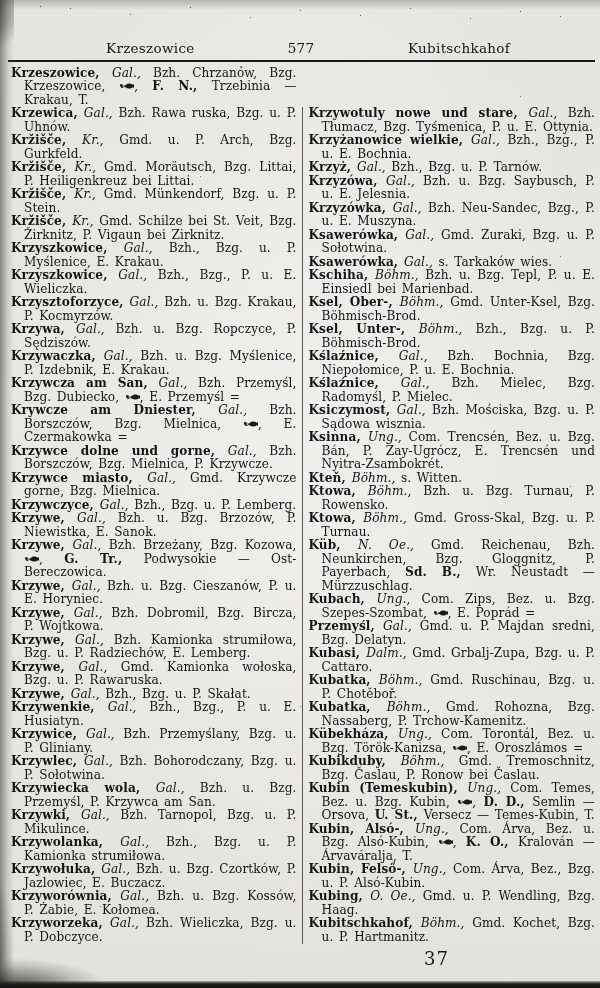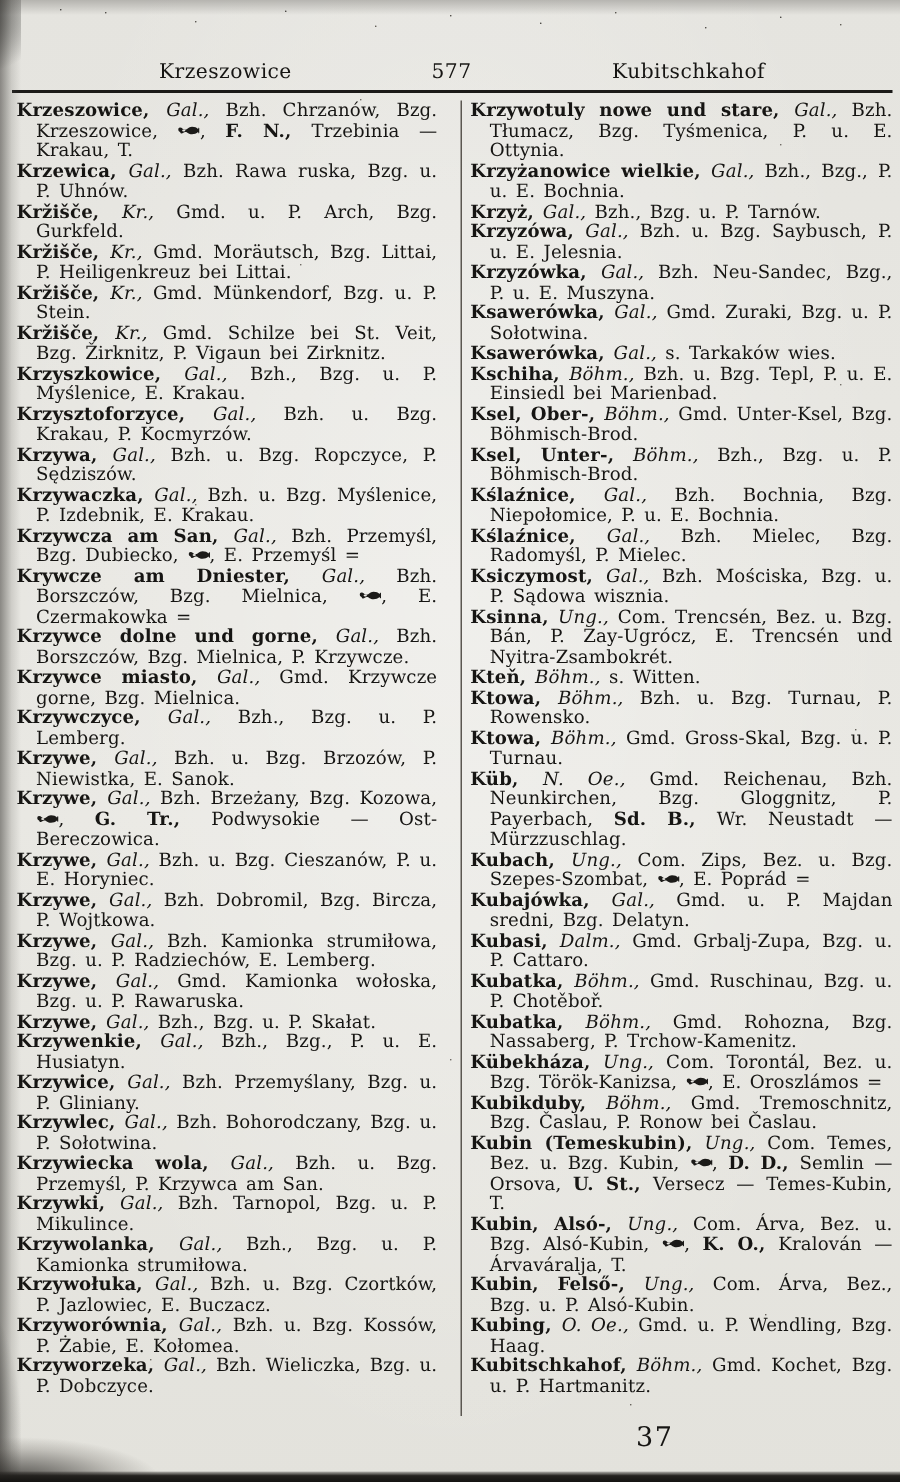--- a/index.html
+++ b/index.html
@@ -36,24 +36,24 @@
       60px 900px 0 #55504a, 380px 930px 0 #4a463f, 160px 170px 0 #55504a, 520px 250px 0 #5a554e;
     pointer-events:none;}
   
   .header{position:absolute;top:40px;left:10px;right:8px;height:18px;
     font-size:13.5px;letter-spacing:.3px;text-decoration:underline;}
   .header .hl{position:absolute;left:96px;}
   .header .hc{position:absolute;left:50%;transform:translateX(-50%);}
   .header .hr{position:absolute;left:398px;}
   .head-rule{position:absolute;top:60px;left:8px;right:5px;height:2px;background:#1b1a18;}
   
-  .cols{position:absolute;top:67px;left:11px;right:5px;bottom:44px;display:flex;}
+  .cols{position:absolute;top:67px;left:11px;right:5px;bottom:44px;display:flex;align-items:flex-end;}
   .col{width:287px;text-align:justify;
     font-size:12.1px;line-height:13.5px;word-spacing:1.6px;letter-spacing:.1px;}
-  .col.right{width:288px;margin-left:15px;padding-left:6px;border-left:1px solid #5b5751;}
+  .col.right{width:288px;margin-left:5px;padding-left:6px;border-left:1px solid #5b5751;}
   .entry{margin:0;padding-left:13px;text-indent:-13px;}
   .seg-b{font-weight:bold;}
   .seg-i{font-style:italic;}
   .horn{display:inline-block;width:15px;height:8px;vertical-align:baseline;position:relative;top:0px;}
   .horn svg{display:block;width:15px;height:8px;}
   
   .sheet-num{position:absolute;left:424px;top:948px;font-size:18px;font-weight:normal;letter-spacing:1px;}
 </style>
 </head>
 <body>
@@ -71,20 +71,21 @@
         <p class="entry"><span class="seg-b">Krzeszowice, </span><span class="seg-i">Gal., </span><span class="seg-n">Bzh. Chrzanów, Bzg. Krzeszowice, </span><span class="horn"><svg viewBox="0 0 30 16" xmlns="http://www.w3.org/2000/svg">
               <path fill="#1b1a18" d="M4 10C1 9 1 4 4 4c3 0 4 3 7 3s4-4 9-4c4 0 6 1 8 3l1-2 1 1v6l-1 1-1-2c-2 2-5 3-8 3-5 0-6-3-9-3-2 0-3 2-5 2-1 0-1 0-2-2z"></path>
               <ellipse cx="9" cy="8" rx="2.2" ry="1.4" fill="#e7e6e1"></ellipse>
             </svg></span><span class="seg-n">, </span><span class="seg-b">F. N., </span><span class="seg-n">Trzebinia — Krakau, T.</span></p>
         <p class="entry"><span class="seg-b">Krzewica, </span><span class="seg-i">Gal., </span><span class="seg-n">Bzh. Rawa ruska, Bzg. u. P. Uhnów.</span></p>
         <p class="entry"><span class="seg-b">Kržišče, </span><span class="seg-i">Kr., </span><span class="seg-n">Gmd. u. P. Arch, Bzg. Gurkfeld.</span></p>
         <p class="entry"><span class="seg-b">Kržišče, </span><span class="seg-i">Kr., </span><span class="seg-n">Gmd. Moräutsch, Bzg. Littai, P. Heiligenkreuz bei Littai.</span></p>
         <p class="entry"><span class="seg-b">Kržišče, </span><span class="seg-i">Kr., </span><span class="seg-n">Gmd. Münkendorf, Bzg. u. P. Stein.</span></p>
         <p class="entry"><span class="seg-b">Kržišče, </span><span class="seg-i">Kr., </span><span class="seg-n">Gmd. Schilze bei St. Veit, Bzg. Žirknitz, P. Vigaun bei Zirknitz.</span></p>
         <p class="entry"><span class="seg-b">Krzyszkowice, </span><span class="seg-i">Gal., </span><span class="seg-n">Bzh., Bzg. u. P. Myślenice, E. Krakau.</span></p>
+        <p class="entry"><span class="seg-b">Krzyszkowice, </span><span class="seg-i">Gal., </span><span class="seg-n">Bzh., Bzg., P. u. E. Wieliczka.</span></p>
         <p class="entry"><span class="seg-b">Krzysztoforzyce, </span><span class="seg-i">Gal., </span><span class="seg-n">Bzh. u. Bzg. Krakau, P. Kocmyrzów.</span></p>
         <p class="entry"><span class="seg-b">Krzywa, </span><span class="seg-i">Gal., </span><span class="seg-n">Bzh. u. Bzg. Ropczyce, P. Sędziszów.</span></p>
         <p class="entry"><span class="seg-b">Krzywaczka, </span><span class="seg-i">Gal., </span><span class="seg-n">Bzh. u. Bzg. Myślenice, P. Izdebnik, E. Krakau.</span></p>
         <p class="entry"><span class="seg-b">Krzywcza am San, </span><span class="seg-i">Gal., </span><span class="seg-n">Bzh. Przemyśl, Bzg. Dubiecko, </span><span class="horn"><svg viewBox="0 0 30 16" xmlns="http://www.w3.org/2000/svg">
               <path fill="#1b1a18" d="M4 10C1 9 1 4 4 4c3 0 4 3 7 3s4-4 9-4c4 0 6 1 8 3l1-2 1 1v6l-1 1-1-2c-2 2-5 3-8 3-5 0-6-3-9-3-2 0-3 2-5 2-1 0-1 0-2-2z"></path>
               <ellipse cx="9" cy="8" rx="2.2" ry="1.4" fill="#e7e6e1"></ellipse>
             </svg></span><span class="seg-n">, E. Przemyśl =</span></p>
         <p class="entry"><span class="seg-b">Krywcze am Dniester, </span><span class="seg-i">Gal., </span><span class="seg-n">Bzh. Borszczów, Bzg. Mielnica, </span><span class="horn"><svg viewBox="0 0 30 16" xmlns="http://www.w3.org/2000/svg">
               <path fill="#1b1a18" d="M4 10C1 9 1 4 4 4c3 0 4 3 7 3s4-4 9-4c4 0 6 1 8 3l1-2 1 1v6l-1 1-1-2c-2 2-5 3-8 3-5 0-6-3-9-3-2 0-3 2-5 2-1 0-1 0-2-2z"></path>
               <ellipse cx="9" cy="8" rx="2.2" ry="1.4" fill="#e7e6e1"></ellipse>
@@ -128,21 +129,21 @@
         <p class="entry"><span class="seg-b">Ksiczymost, </span><span class="seg-i">Gal., </span><span class="seg-n">Bzh. Mościska, Bzg. u. P. Sądowa wisznia.</span></p>
         <p class="entry"><span class="seg-b">Ksinna, </span><span class="seg-i">Ung., </span><span class="seg-n">Com. Trencsén, Bez. u. Bzg. Bán, P. Zay-Ugrócz, E. Trencsén und Nyitra-Zsambokrét.</span></p>
         <p class="entry"><span class="seg-b">Kteň, </span><span class="seg-i">Böhm., </span><span class="seg-n">s. Witten.</span></p>
         <p class="entry"><span class="seg-b">Ktowa, </span><span class="seg-i">Böhm., </span><span class="seg-n">Bzh. u. Bzg. Turnau, P. Rowensko.</span></p>
         <p class="entry"><span class="seg-b">Ktowa, </span><span class="seg-i">Böhm., </span><span class="seg-n">Gmd. Gross-Skal, Bzg. u. P. Turnau.</span></p>
         <p class="entry"><span class="seg-b">Küb, </span><span class="seg-i">N. Oe., </span><span class="seg-n">Gmd. Reichenau, Bzh. Neunkirchen, Bzg. Gloggnitz, P. Payerbach, </span><span class="seg-b">Sd. B., </span><span class="seg-n">Wr. Neustadt — Mürzzuschlag.</span></p>
         <p class="entry"><span class="seg-b">Kubach, </span><span class="seg-i">Ung., </span><span class="seg-n">Com. Zips, Bez. u. Bzg. Szepes-Szombat, </span><span class="horn"><svg viewBox="0 0 30 16" xmlns="http://www.w3.org/2000/svg">
               <path fill="#1b1a18" d="M4 10C1 9 1 4 4 4c3 0 4 3 7 3s4-4 9-4c4 0 6 1 8 3l1-2 1 1v6l-1 1-1-2c-2 2-5 3-8 3-5 0-6-3-9-3-2 0-3 2-5 2-1 0-1 0-2-2z"></path>
               <ellipse cx="9" cy="8" rx="2.2" ry="1.4" fill="#e7e6e1"></ellipse>
             </svg></span><span class="seg-n">, E. Poprád =</span></p>
-        <p class="entry"><span class="seg-b">Kubajówka, </span><span class="seg-i">Gal., </span><span class="seg-n">Gmd. u. P. Majdan sredni, Bzg. Delatyn.</span></p>
+        <p class="entry"><span class="seg-b">Przemyśl, </span><span class="seg-i">Gal., </span><span class="seg-n">Gmd. u. P. Majdan sredni, Bzg. Delatyn.</span></p>
         <p class="entry"><span class="seg-b">Kubasi, </span><span class="seg-i">Dalm., </span><span class="seg-n">Gmd. Grbalj-Zupa, Bzg. u. P. Cattaro.</span></p>
         <p class="entry"><span class="seg-b">Kubatka, </span><span class="seg-i">Böhm., </span><span class="seg-n">Gmd. Ruschinau, Bzg. u. P. Chotěboř.</span></p>
         <p class="entry"><span class="seg-b">Kubatka, </span><span class="seg-i">Böhm., </span><span class="seg-n">Gmd. Rohozna, Bzg. Nassaberg, P. Trchow-Kamenitz.</span></p>
         <p class="entry"><span class="seg-b">Kübekháza, </span><span class="seg-i">Ung., </span><span class="seg-n">Com. Torontál, Bez. u. Bzg. Török-Kanizsa, </span><span class="horn"><svg viewBox="0 0 30 16" xmlns="http://www.w3.org/2000/svg">
               <path fill="#1b1a18" d="M4 10C1 9 1 4 4 4c3 0 4 3 7 3s4-4 9-4c4 0 6 1 8 3l1-2 1 1v6l-1 1-1-2c-2 2-5 3-8 3-5 0-6-3-9-3-2 0-3 2-5 2-1 0-1 0-2-2z"></path>
               <ellipse cx="9" cy="8" rx="2.2" ry="1.4" fill="#e7e6e1"></ellipse>
             </svg></span><span class="seg-n">, E. Oroszlámos =</span></p>
         <p class="entry"><span class="seg-b">Kubikduby, </span><span class="seg-i">Böhm., </span><span class="seg-n">Gmd. Tremoschnitz, Bzg. Časlau, P. Ronow bei Časlau.</span></p>
         <p class="entry"><span class="seg-b">Kubin (Temeskubin), </span><span class="seg-i">Ung., </span><span class="seg-n">Com. Temes, Bez. u. Bzg. Kubin, </span><span class="horn"><svg viewBox="0 0 30 16" xmlns="http://www.w3.org/2000/svg">
               <path fill="#1b1a18" d="M4 10C1 9 1 4 4 4c3 0 4 3 7 3s4-4 9-4c4 0 6 1 8 3l1-2 1 1v6l-1 1-1-2c-2 2-5 3-8 3-5 0-6-3-9-3-2 0-3 2-5 2-1 0-1 0-2-2z"></path>

